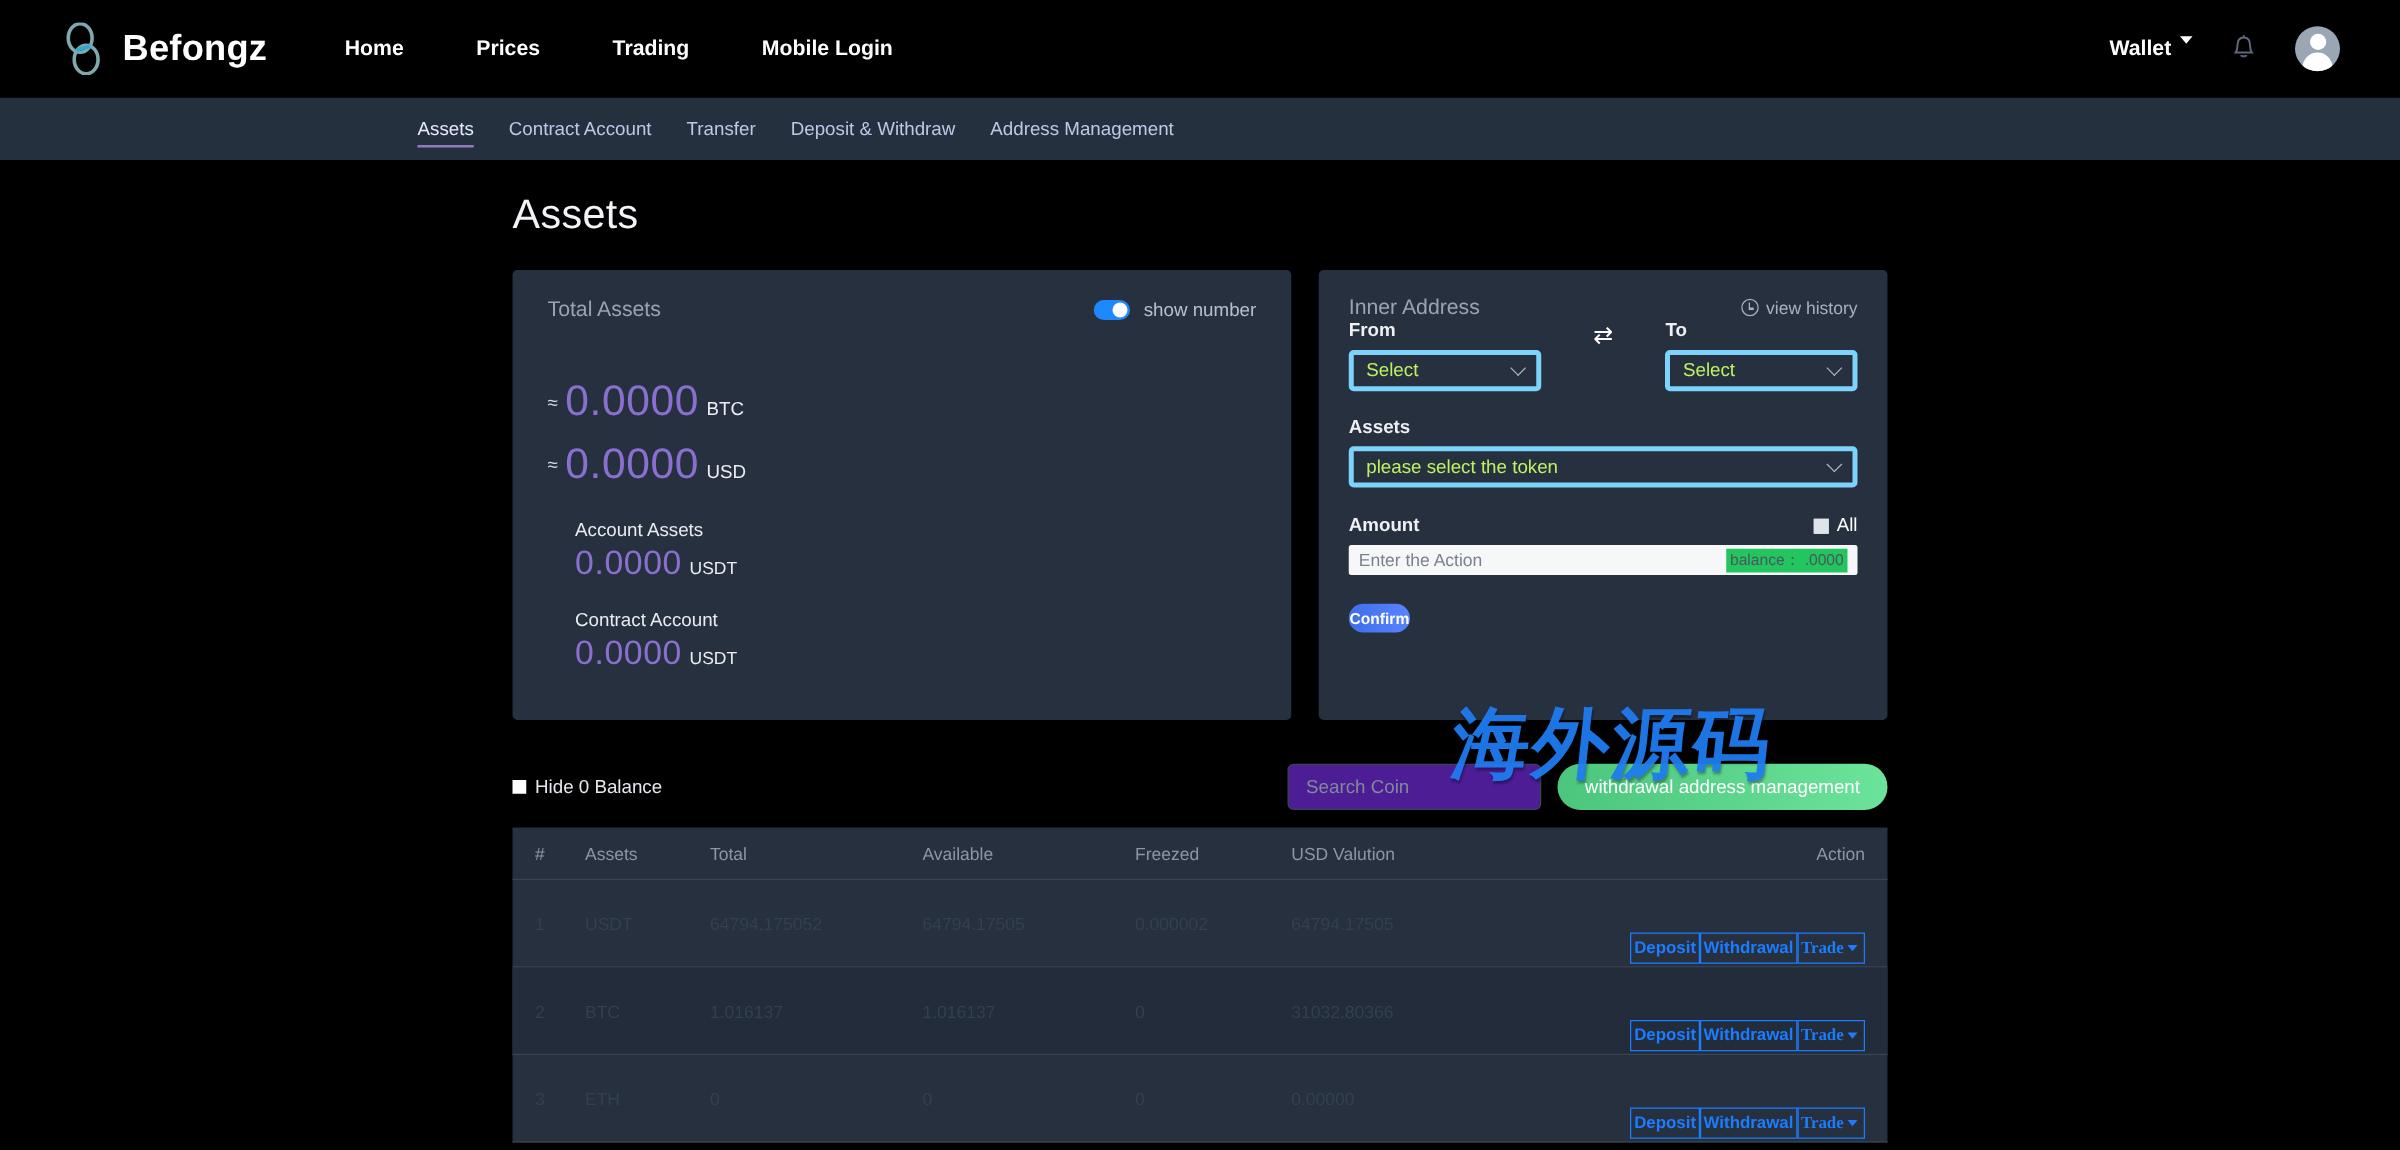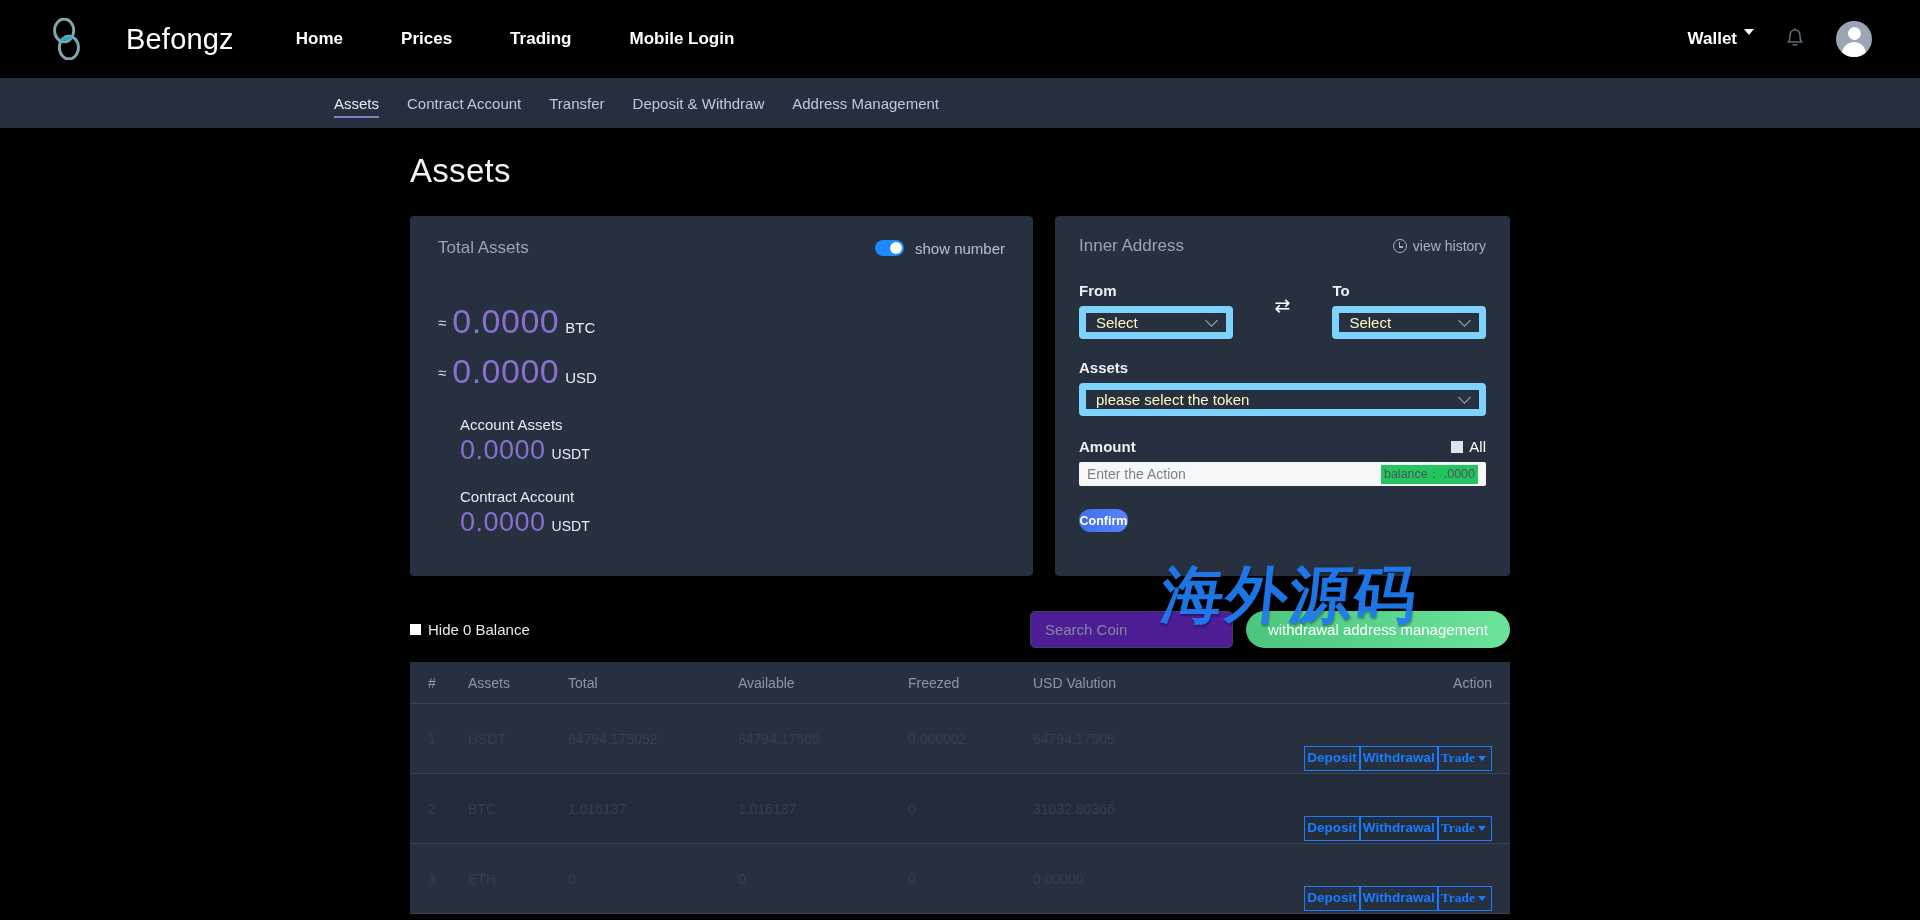--- a/index.html
+++ b/index.html
@@ -11,21 +11,21 @@
   }
   .page { position:relative; width:1920px; height:920px; background:#000; }
 
   
   .topnav {
     height:78px; background:#000000; display:flex; align-items:center;
     padding:0 36px; position:relative;
   }
   .brand { display:flex; align-items:center; gap:14px; margin-right:62px; margin-left:14px;}
   .brand-logo { width:34px; height:42px; display:block; }
-  .brand-name { color:#ffffff; font-size:29px; font-weight:normal; letter-spacing:.2px;margin-left:28px;}
+  .brand-name { color:#ffffff; font-size:29px; font-weight:bold; letter-spacing:.2px;}
   .mainlinks { display:flex; align-items:center; gap:58px; }
   .mainlink { color:#ffffff; font-size:17px; font-weight:bold; cursor:pointer; white-space:nowrap;}
   .topright { margin-left:auto; display:flex; align-items:center; gap:30px; padding-right:12px;}
   .wallet { color:#fff; font-size:17px; font-weight:bold; display:flex; align-items:flex-start; gap:7px; cursor:pointer;}
   .caret-d { width:0;height:0;border-left:5px solid transparent;border-right:5px solid transparent;border-top:6px solid #fff; display:inline-block;}
   .bell { width:22px; height:24px; cursor:pointer; }
   .avatar {
     width:36px;height:36px;border-radius:50%;
     background:#9aa6b4; overflow:hidden; position:relative; cursor:pointer;
     display:flex;align-items:flex-end;justify-content:center;
@@ -80,27 +80,27 @@
   .sub-num { color:#8a6fd0; font-size:27px; font-weight:300; letter-spacing:.5px;}
   .sub-unit { color:#eceef3; font-size:14px;}
   .sub-block2 { margin-top:22px; padding-left:22px;}
 
   .vh { display:flex; align-items:center; gap:6px; color:#a9b1bf; font-size:14px; cursor:pointer;}
   .clock { width:14px;height:14px;border:1.5px solid #a9b1bf;border-radius:50%;position:relative;display:inline-block;}
   .clock::after{content:"";position:absolute;left:5px;top:2px;width:1.5px;height:5px;background:#a9b1bf;}
   .clock::before{content:"";position:absolute;left:5px;top:6px;width:4px;height:1.5px;background:#a9b1bf;}
 
   .fld-label { color:#eef0f4; font-size:15px; font-weight:bold; margin-bottom:7px;}
-  .ft-row { display:flex; align-items:center; gap:16px; margin-top:26px;}
+  .ft-row { display:flex; align-items:flex-start; gap:16px; }
   .ft-col { width:170px; }
   .swapwrap{width:75px;display:flex;align-items:center;justify-content:center;padding-bottom:10px;}
   .swap { color:#fff; font-size:19px; }
   .select {
-    height:33px; border:7px solid #7dd3fc; border-radius:4px; background:transparent;
-    display:flex; align-items:center; padding:0 10px; color:#fef9c3; font-size:15px;
+    height:33px; border:4px solid #7dd3fc; border-radius:4px; background:transparent;
+    display:flex; align-items:center; padding:0 10px; color:#bef264; font-size:15px;
     justify-content:space-between; cursor:pointer;
   }
   .chev { width:9px;height:9px;border-right:1.6px solid #aeb5c1;border-bottom:1.6px solid #aeb5c1;transform:rotate(45deg);margin-top:-4px;}
   .assets-fld { margin-top:20px; }
   .select-wide { width:100%; }
 
   .amt-hd { display:flex; align-items:center; justify-content:space-between; margin-top:22px;}
   .all-wrap { display:flex; align-items:center; gap:6px; color:#fff; font-size:15px; cursor:pointer;}
   .cbox { width:12px;height:12px;background:#dfe3ea;border:1px solid #dfe3ea; display:inline-block;}
   .amt-input {

